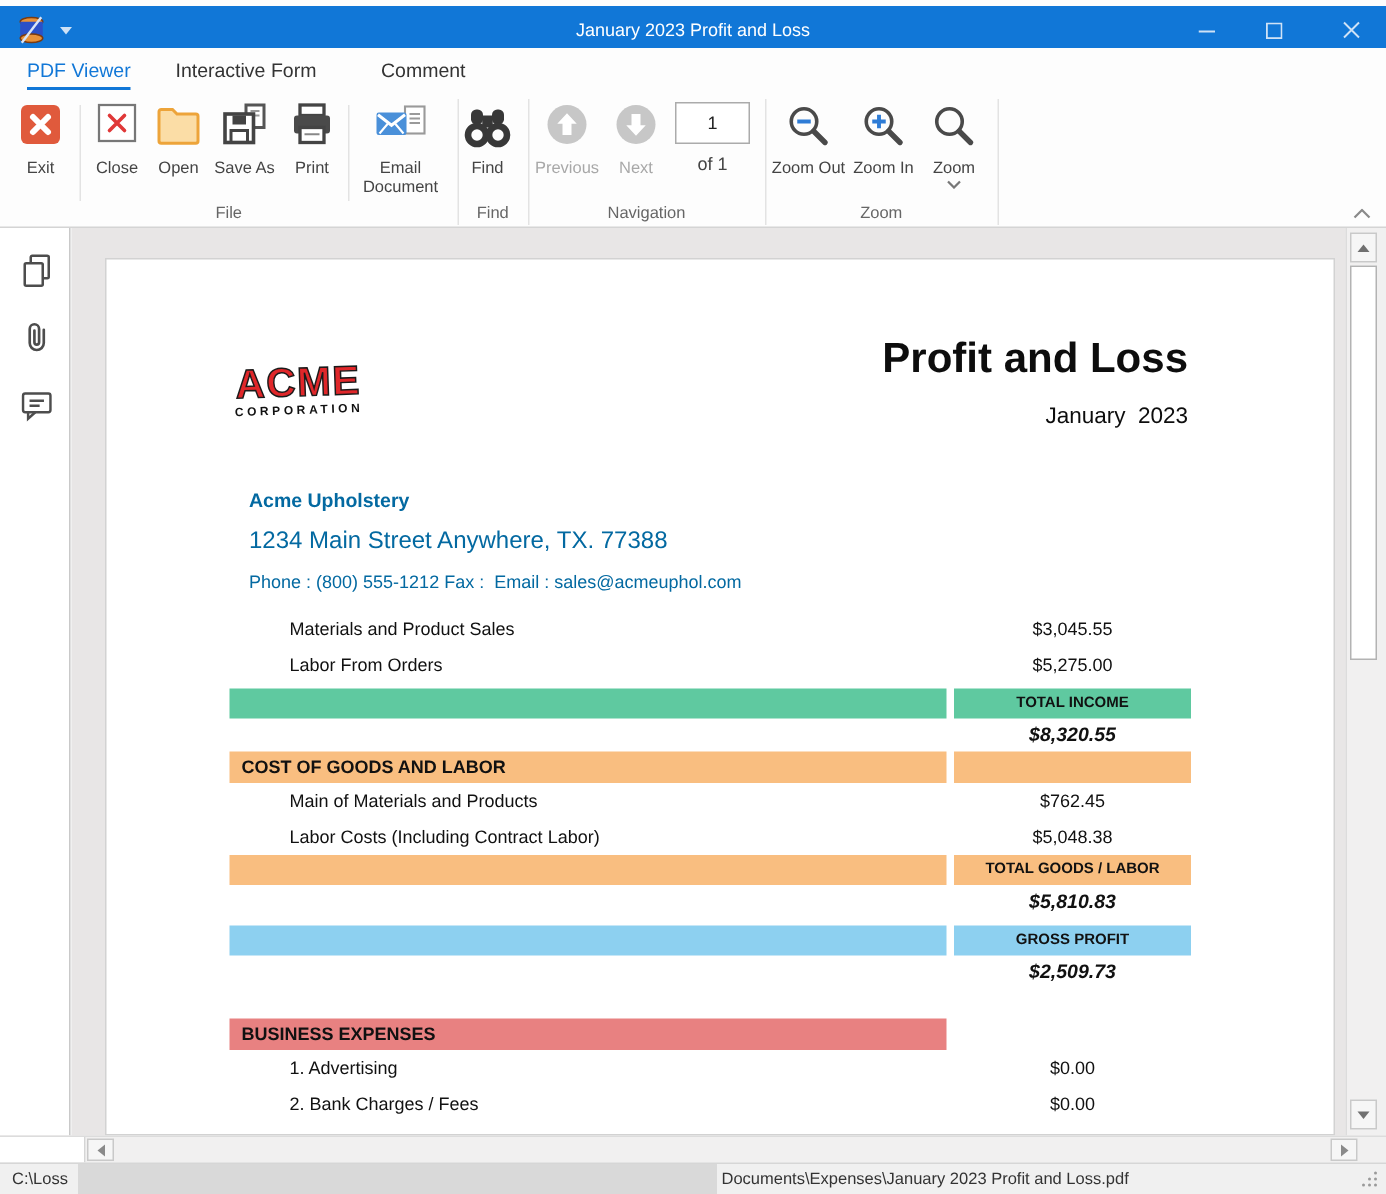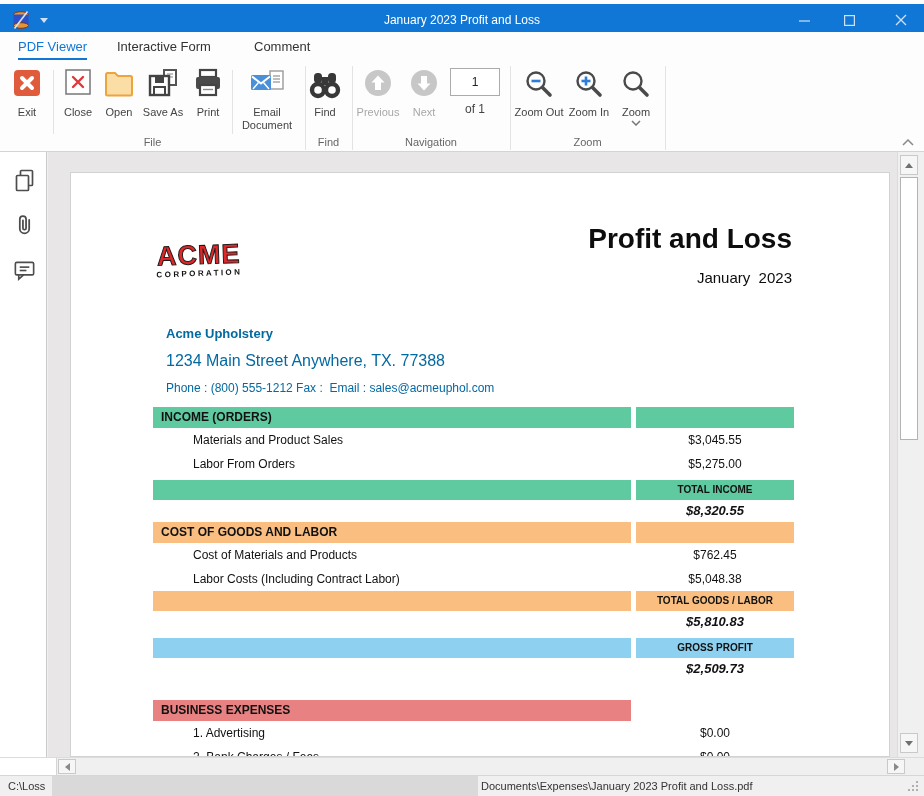--- a/index.html
+++ b/index.html
@@ -343,24 +343,20 @@
         <div class="doc-period">January  2023</div>
 
         <div class="company">
           <div class="company-name">Acme Upholstery</div>
           <div class="company-address">1234 Main Street Anywhere, TX. 77388</div>
           <div class="company-contact">Phone : (800) 555-1212 Fax :  Email : sales@acmeuphol.com</div>
         </div>
 
         <div class="ptable">
 
-            <div class="trow t-header c-green">
-              <div class="cell-l">INCOME (ORDERS)</div>
-              <div class="cell-r"></div>
-            </div>
 
             <div class="trow t-data">
               <div class="cell-l">Materials and Product Sales</div>
               <div class="cell-r">$3,045.55</div>
             </div>
 
             <div class="trow t-data">
               <div class="cell-l">Labor From Orders</div>
               <div class="cell-r">$5,275.00</div>
             </div>
@@ -374,21 +370,21 @@
               <div class="cell-l"></div>
               <div class="cell-r">$8,320.55</div>
             </div>
 
             <div class="trow t-header c-orange">
               <div class="cell-l">COST OF GOODS AND LABOR</div>
               <div class="cell-r"></div>
             </div>
 
             <div class="trow t-data">
-              <div class="cell-l">Cost of Materials and Products</div>
+              <div class="cell-l">Main of Materials and Products</div>
               <div class="cell-r">$762.45</div>
             </div>
 
             <div class="trow t-data">
               <div class="cell-l">Labor Costs (Including Contract Labor)</div>
               <div class="cell-r">$5,048.38</div>
             </div>
 
             <div class="trow t-band c-orange">
               <div class="cell-l"></div>

